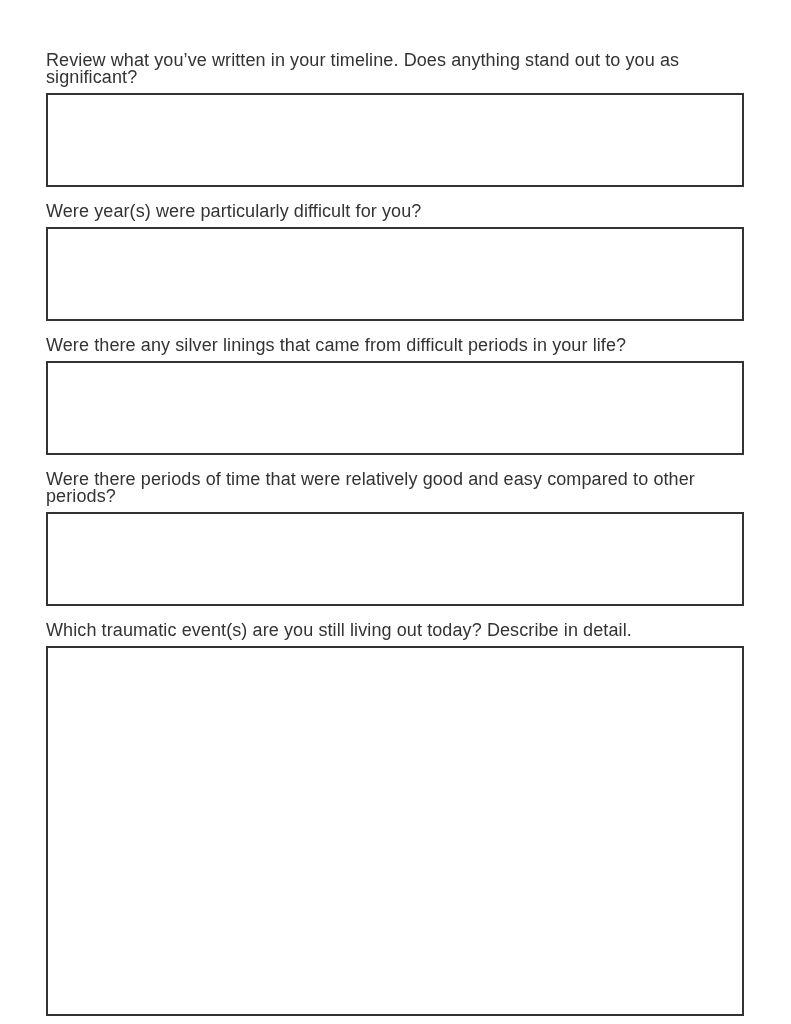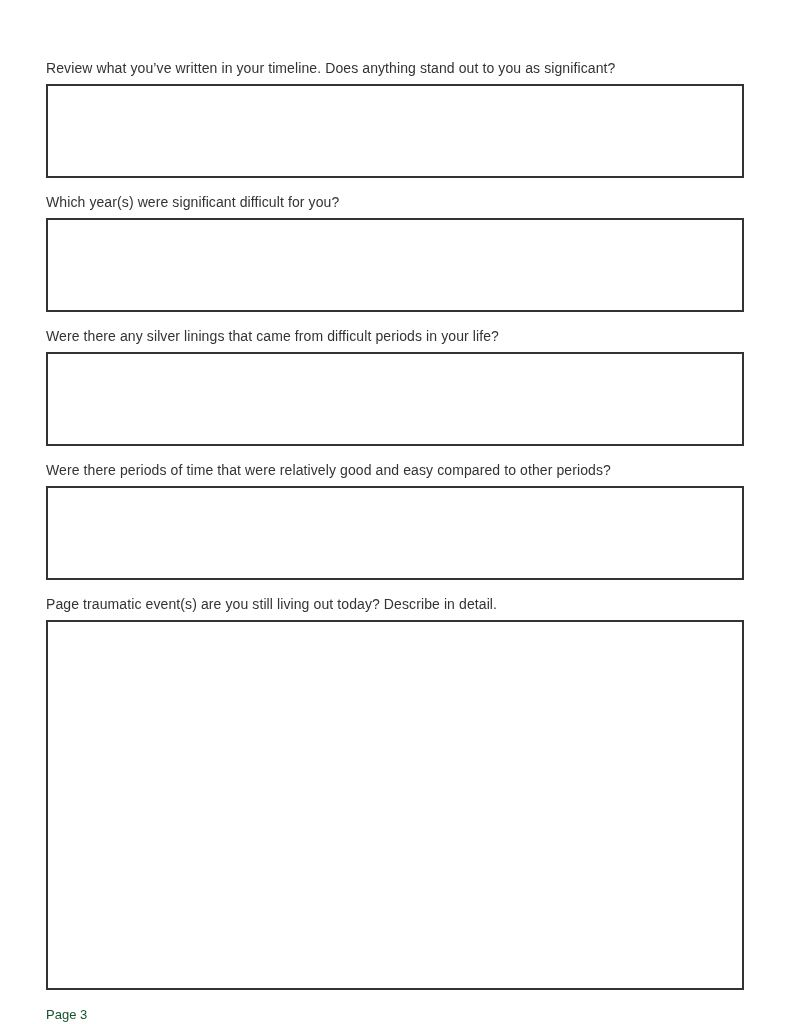--- a/index.html
+++ b/index.html
@@ -18,23 +18,23 @@
     box-sizing: border-box;
     width: 791px;
     height: 1024px;
     padding: 44px 47px 0 46px;
     background: #ffffff;
   }
   .q-section {
     margin-bottom: 16px;
   }
   .q-label {
-    font-size: 14px;
+    font-size: 18px;
     line-height: 17px;
-    margin: 16px 0 7px 0;
+    margin: 8px 0 7px 0;
     color: #333333;
     letter-spacing: 0.1px;
   }
   .answer-box {
     box-sizing: border-box;
     width: 100%;
     height: 94px;
     border: 2px solid #333333;
     background: #ffffff;
     resize: none;
@@ -60,34 +60,34 @@
 <body>
 
 <div class="page">
 
   <div class="q-section">
     <div class="q-label">Review what you’ve written in your timeline. Does anything stand out to you as significant?</div>
     <textarea class="answer-box" style=""></textarea>
   </div>
 
   <div class="q-section">
-    <div class="q-label">Which year(s) were significant difficult for you?</div>
+    <div class="q-label">Were year(s) were particularly difficult for you?</div>
     <textarea class="answer-box" style=""></textarea>
   </div>
 
   <div class="q-section">
     <div class="q-label">Were there any silver linings that came from difficult periods in your life?</div>
     <textarea class="answer-box" style=""></textarea>
   </div>
 
   <div class="q-section">
     <div class="q-label">Were there periods of time that were relatively good and easy compared to other periods?</div>
     <textarea class="answer-box" style=""></textarea>
   </div>
 
   <div class="q-section large">
-    <div class="q-label">Page traumatic event(s) are you still living out today? Describe in detail.</div>
+    <div class="q-label">Which traumatic event(s) are you still living out today? Describe in detail.</div>
     <textarea class="answer-box" style=""></textarea>
   </div>
 
   <div class="page-footer">Page 3</div>
 
 </div>
 
 </body></html>

